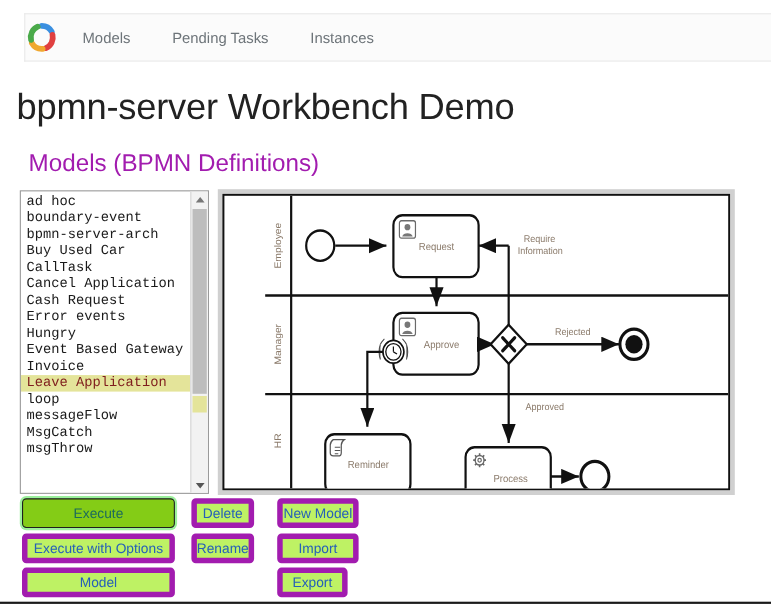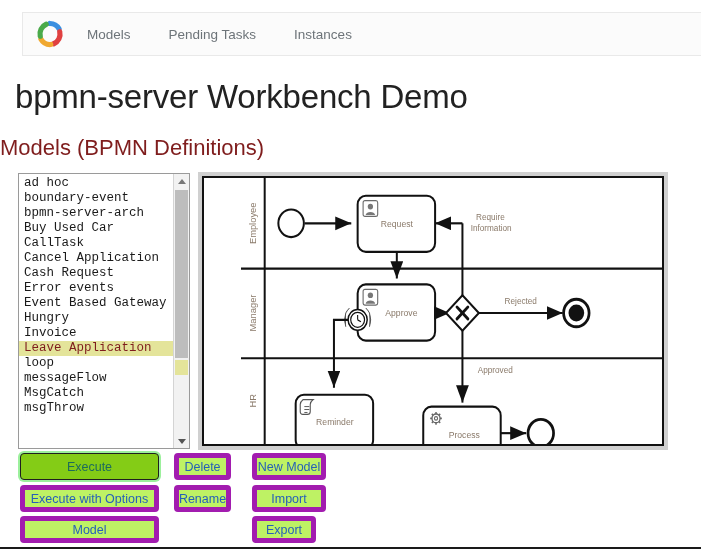--- a/index.html
+++ b/index.html
@@ -18,21 +18,21 @@
     left: 22px;
     top: 12px;
     width: 679px;
     height: 44px;
     background: #fbfbfb;
     border: 1px solid #e9e9e9;
     border-right: none;
     box-sizing: border-box;
     display: flex;
     align-items: center;
-    padding-left: 12px;
+    padding-left: 0;
   }
   .brand-logo {
     width: 30px;
     height: 30px;
     margin-right: 22px;
     position: relative;
     flex: 0 0 auto;
   }
   .nav-links {
     display: flex;
@@ -53,25 +53,25 @@
     left: 15px;
     top: 78px;
     font-size: 33px;
     font-weight: normal;
     color: #222222;
     margin: 0;
     letter-spacing: -0.2px;
   }
   .section-title {
     position: absolute;
-    left: 0;
+    left: 26px;
     top: 135px;
     font-size: 22px;
     font-weight: normal;
-    color: #7f1d1d;
+    color: #a21caf;
     margin: 0;
   }
 
   
   .listbox {
     position: absolute;
     left: 18px;
     top: 173px;
     width: 172px;
     height: 276px;
@@ -228,22 +228,22 @@
 <div class="listbox">
   <div class="list-items" id="list-items">
       <div class="list-item">ad hoc</div>
       <div class="list-item">boundary-event</div>
       <div class="list-item">bpmn-server-arch</div>
       <div class="list-item">Buy Used Car</div>
       <div class="list-item">CallTask</div>
       <div class="list-item">Cancel Application</div>
       <div class="list-item">Cash Request</div>
       <div class="list-item">Error events</div>
+      <div class="list-item">Hungry</div>
       <div class="list-item">Event Based Gateway</div>
-      <div class="list-item">Hungry</div>
       <div class="list-item">Invoice</div>
       <div class="list-item selected">Leave Application</div>
       <div class="list-item">loop</div>
       <div class="list-item">messageFlow</div>
       <div class="list-item">MsgCatch</div>
       <div class="list-item">msgThrow</div>
     </div>
   <div class="list-scroll">
     <div class="scroll-arrow up">
         <i></i>

